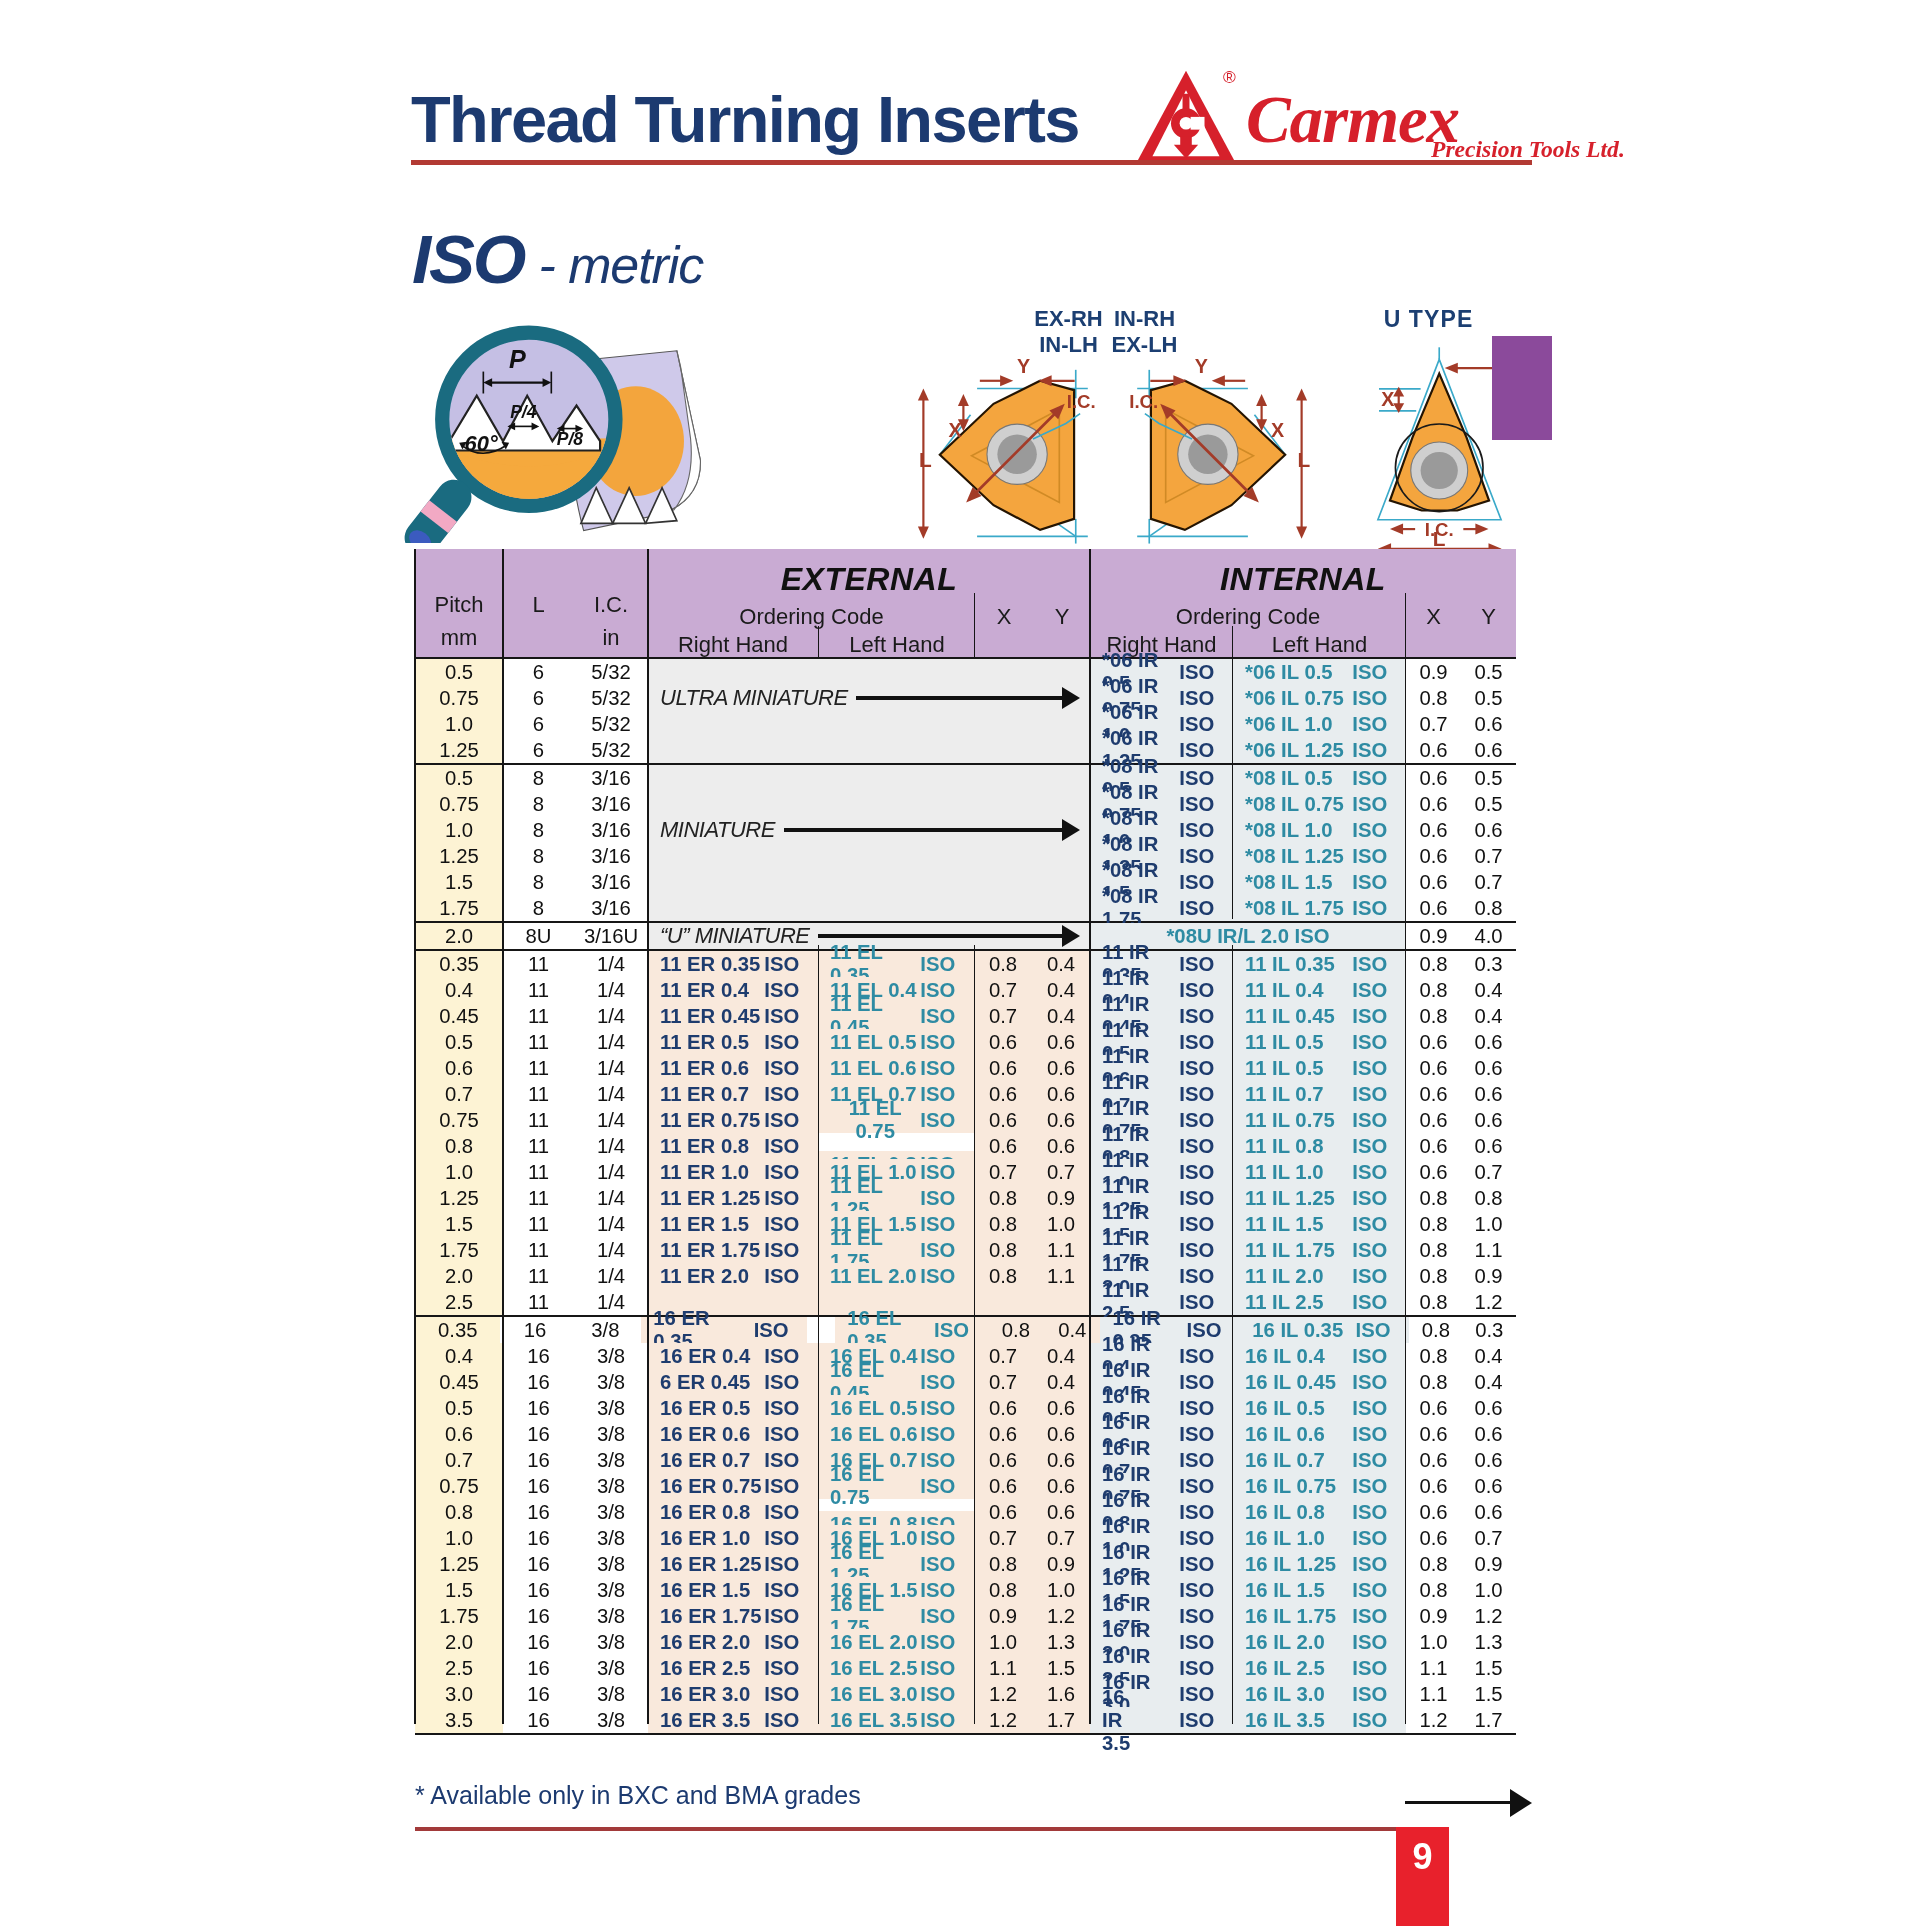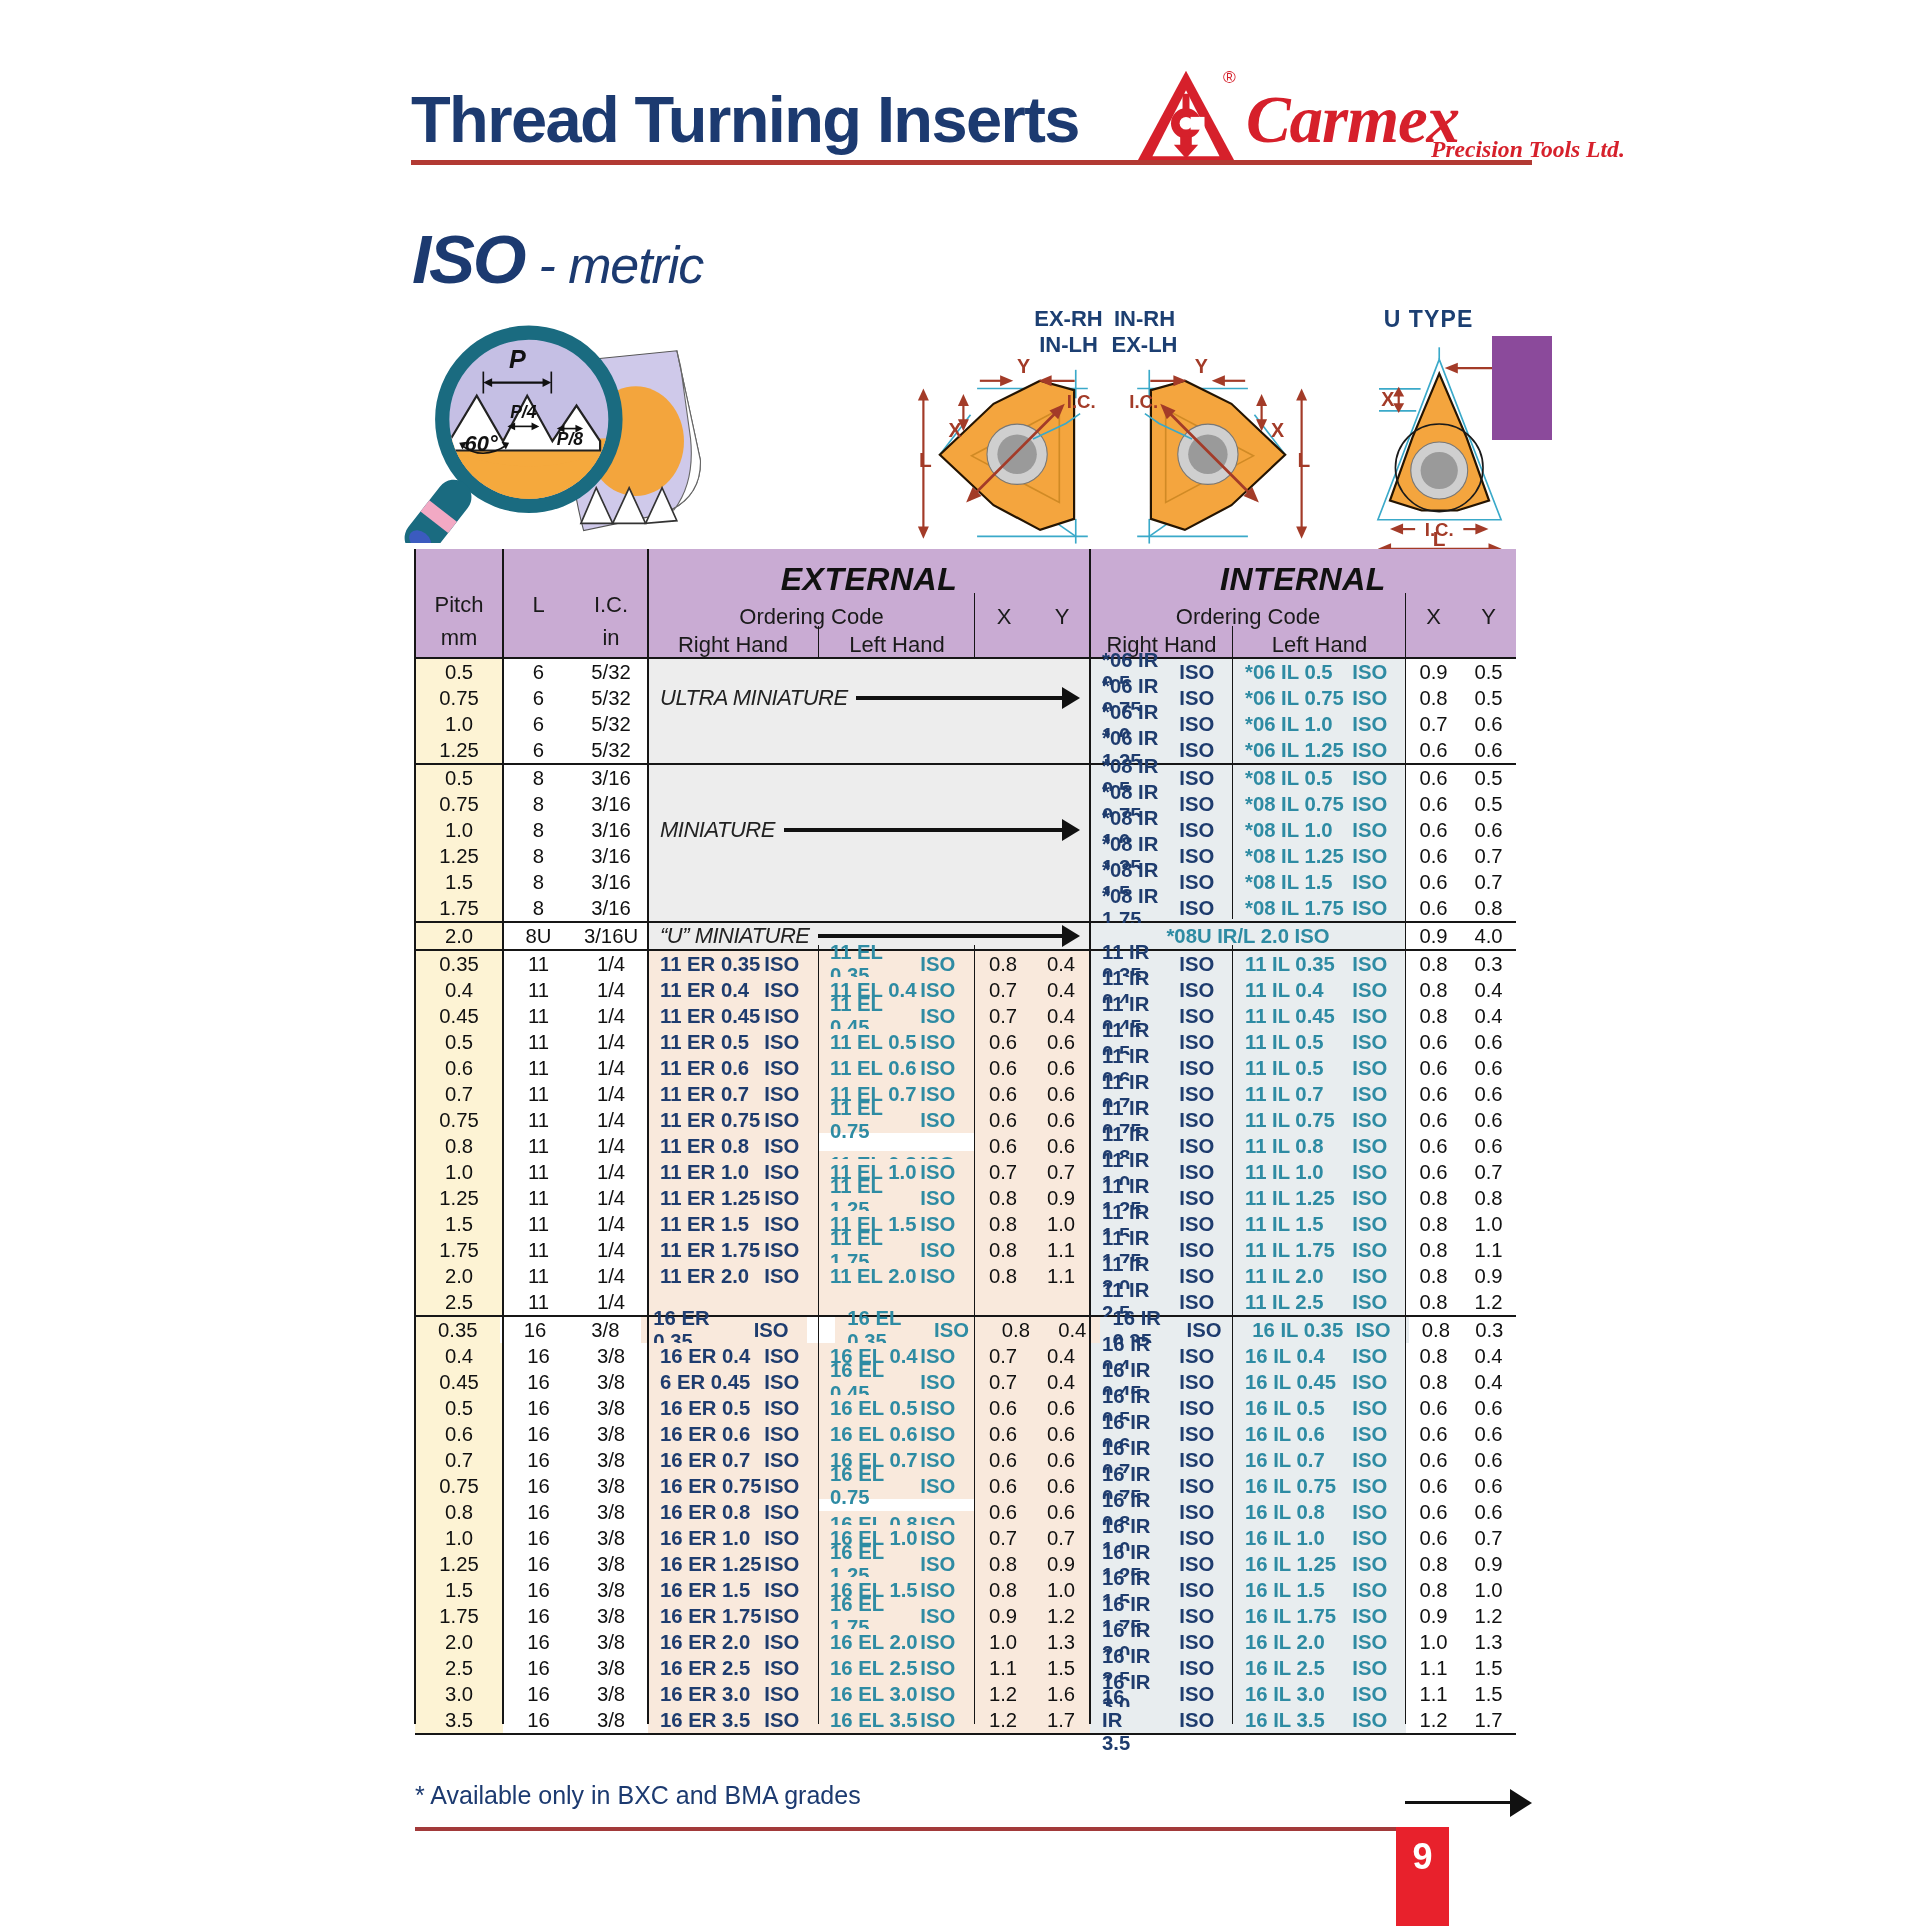--- a/index.html
+++ b/index.html
@@ -620,21 +620,21 @@
           <div class="tc " style="width: 55px;">0.6</div>
         </div>
         <div class="trow" style="height: 26px;">
           <div class="tc pitch" style="width: 88px;">0.75</div>
           <div class="tc " style="width: 71px;">11</div>
           <div class="tc " style="width: 74px;">1/4</div>
           <div class="tc code navy extbg" style="width: 170px;">
             <span>11 ER 0.75</span>
             <span>ISO</span>
           </div>
-          <div class="tc code teal extbg" style="width: 156px;">
+          <div class="tc code teal extbg" style="width: 156px; text-align: center;">
             <span>11 EL 0.75</span>
             <span>ISO</span>
           </div>
           <div class="tc extbg" style="width: 58px;">0.6</div>
           <div class="tc extbg" style="width: 58px;">0.6</div>
           <div class="tc code navy intbg" style="width: 143px;">
             <span>11 IR 0.75</span>
             <span>ISO</span>
           </div>
           <div class="tc code teal intbg" style="width: 173px;">

